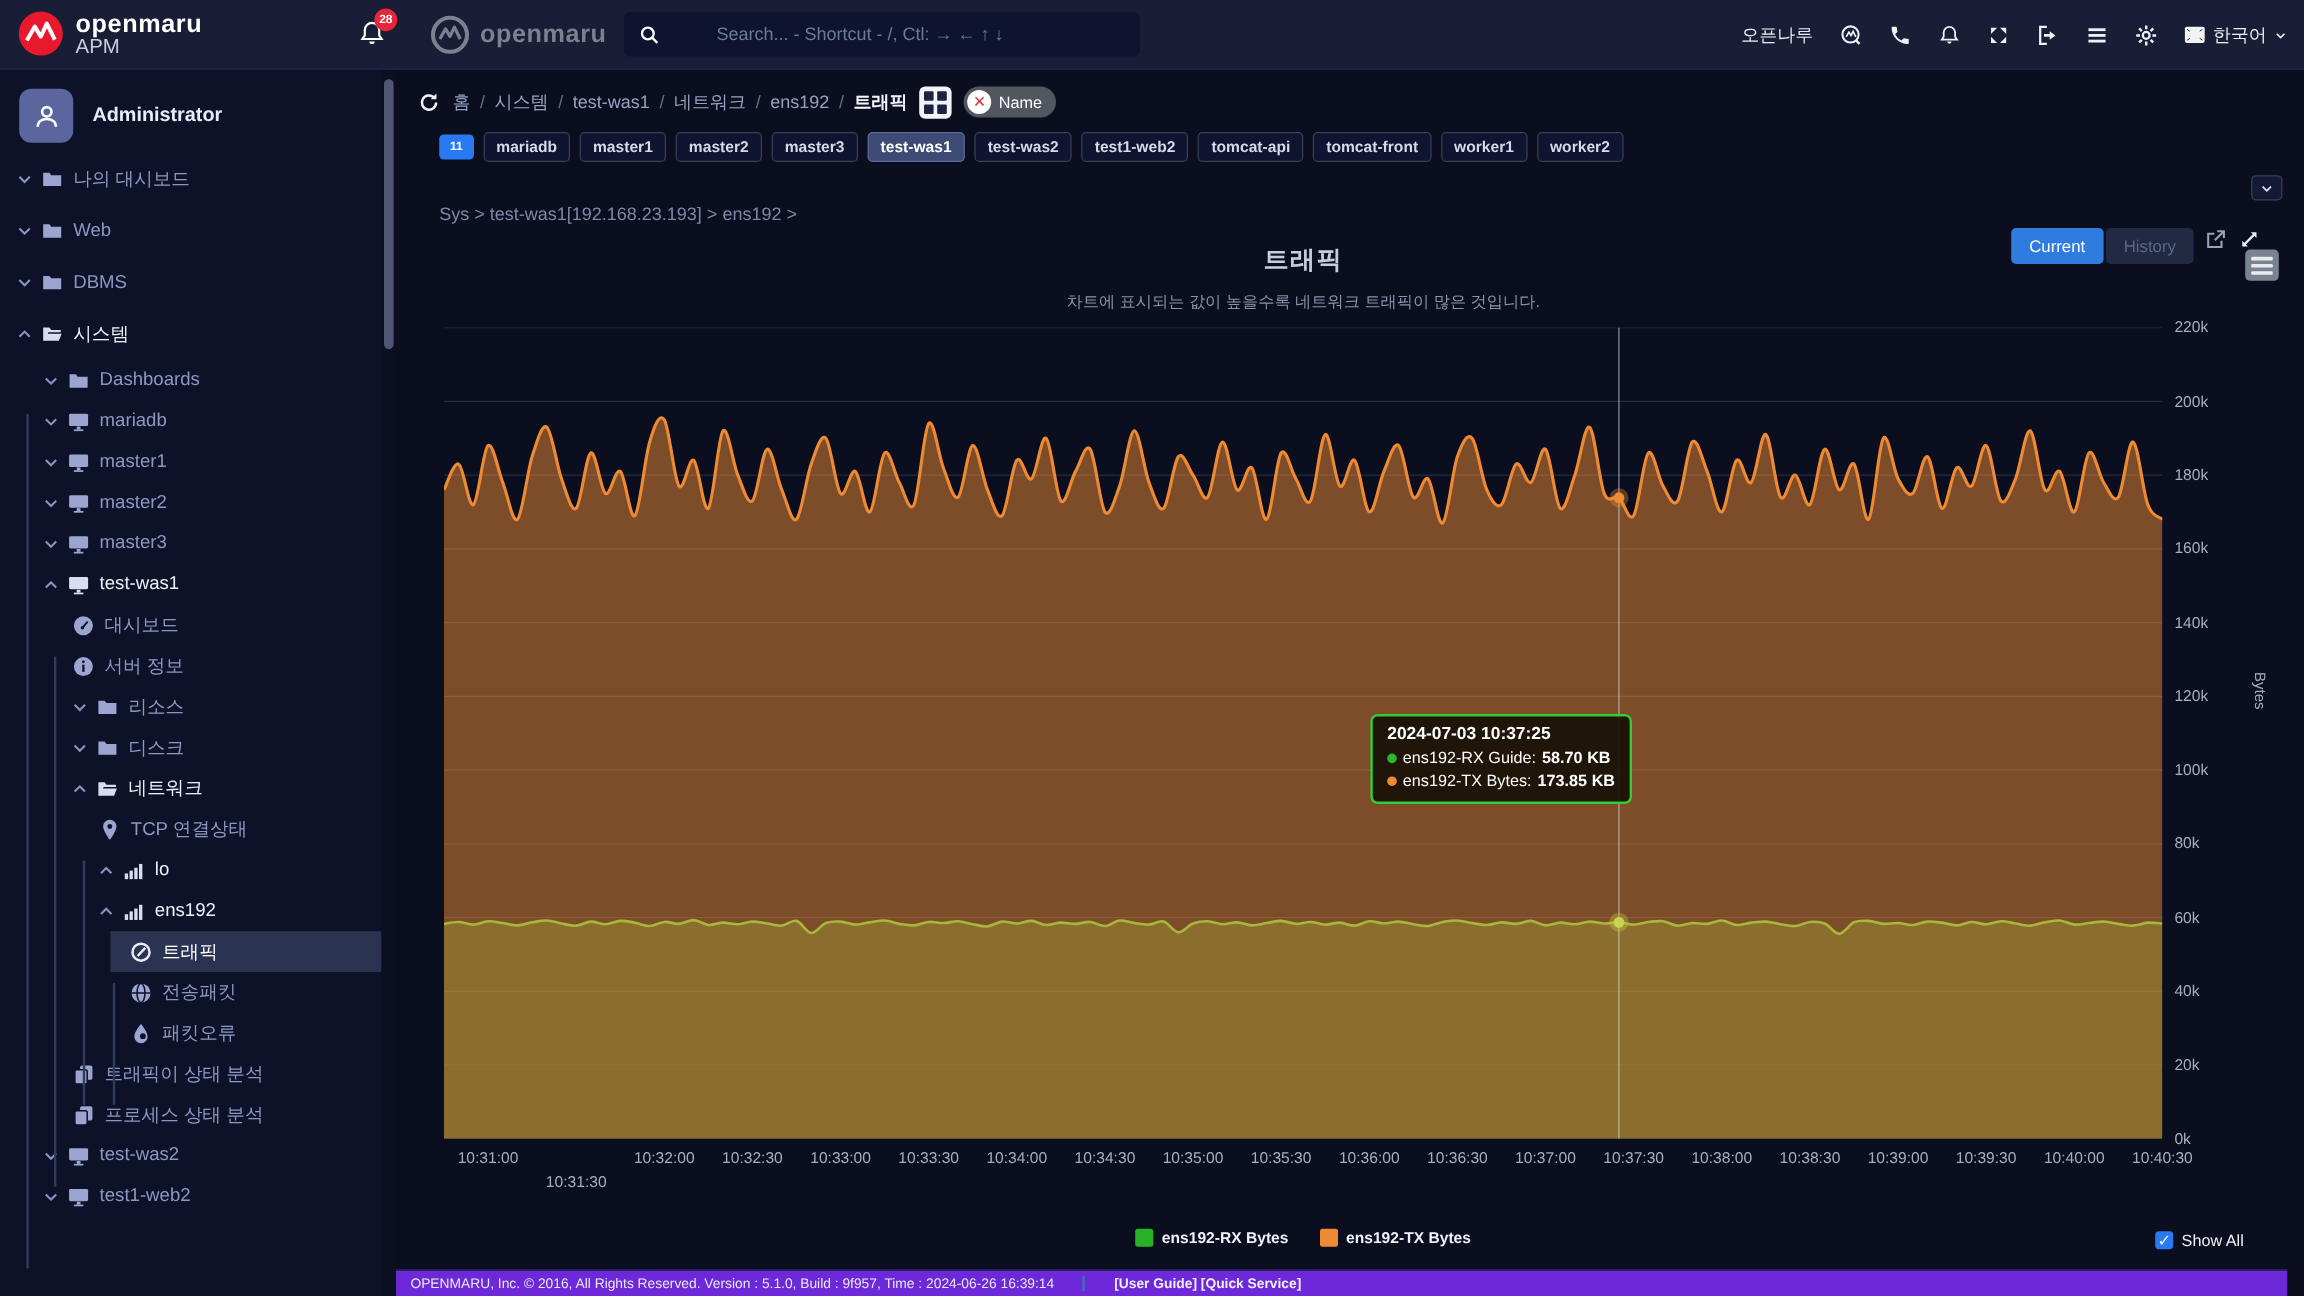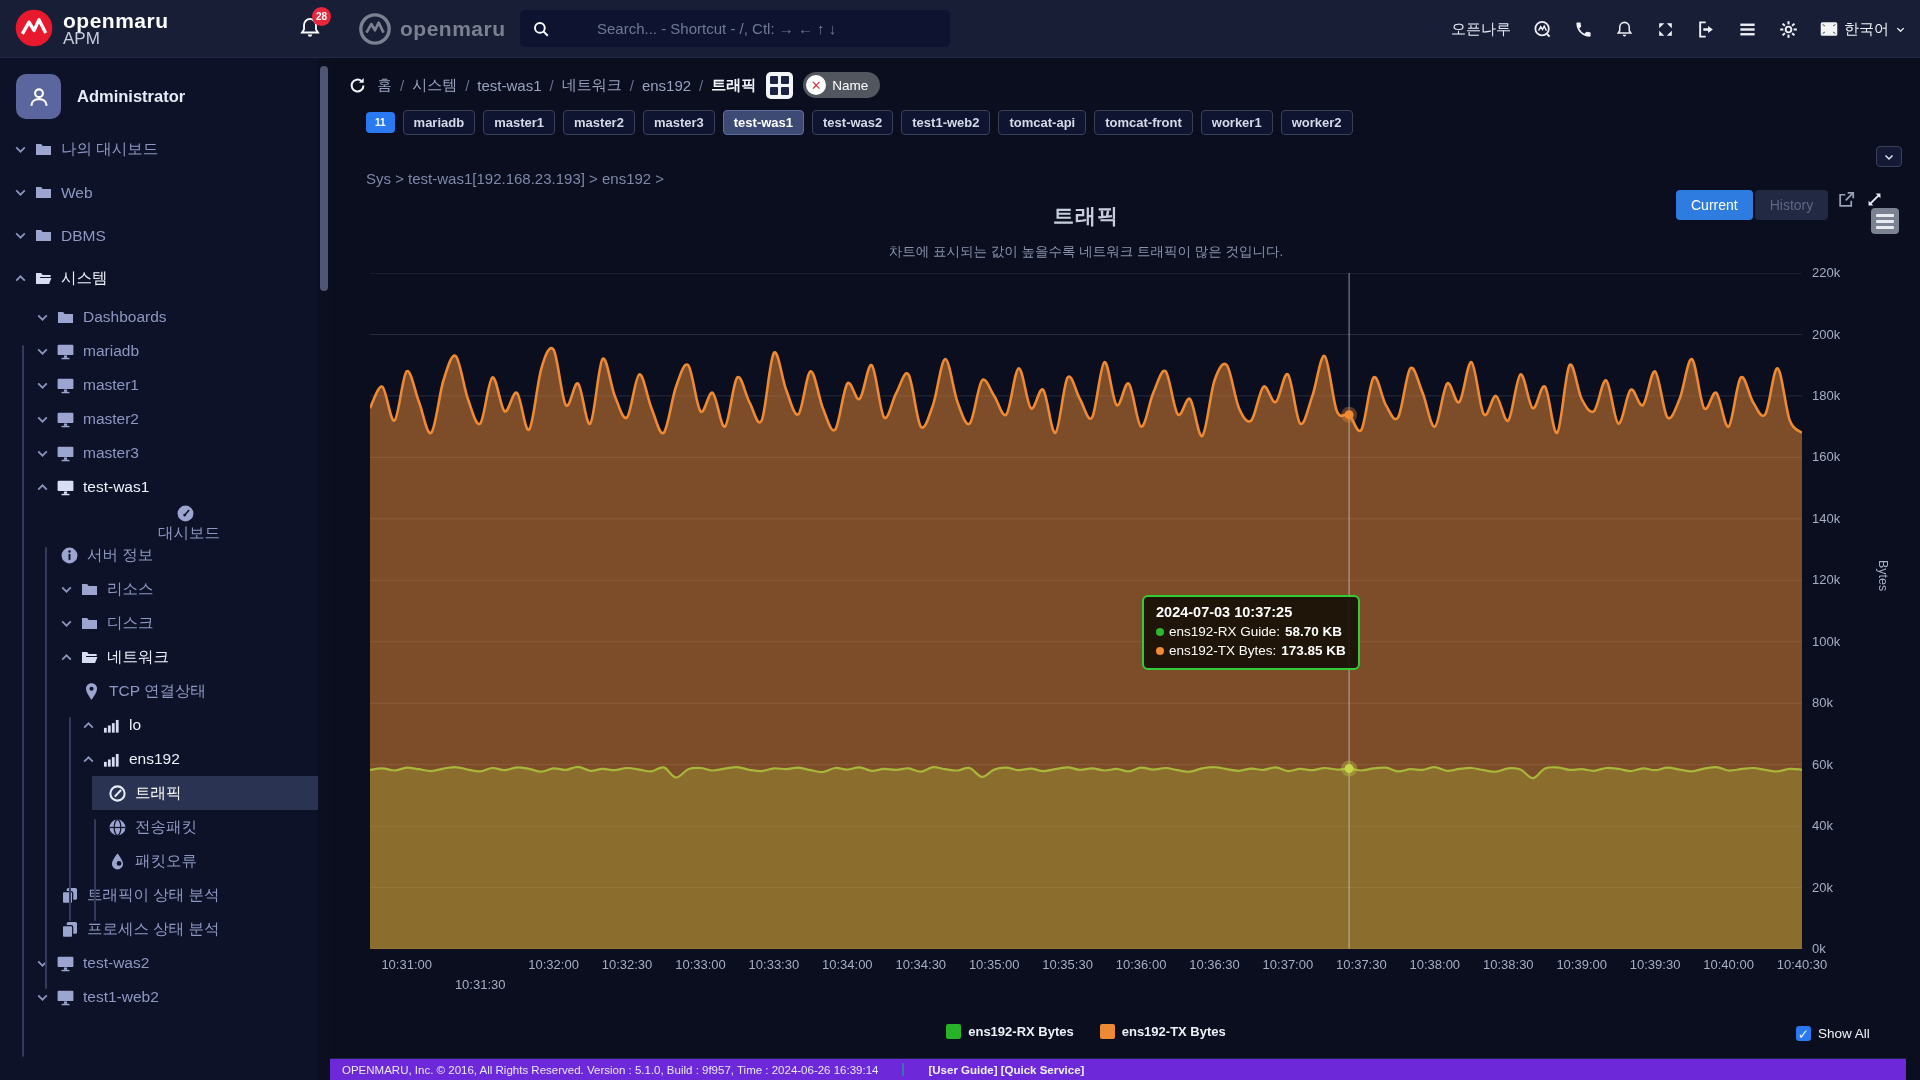--- a/index.html
+++ b/index.html
@@ -369,21 +369,21 @@
         </span>
         <span class="icn ticon">
           <svg viewBox="0 0 24 24">
             <rect x="2" y="3.5" width="20" height="13" rx="1.5" fill="currentColor"></rect>
             <rect x="10" y="17" width="4" height="3" fill="currentColor"></rect>
             <rect x="7" y="20" width="10" height="1.8" fill="currentColor"></rect>
           </svg>
         </span>
         <span class="tlabel">test-was1</span>
       </div>
-      <div class="tree-row" style="height: 34px; padding-left: 60px; flex-direction: column;">
+      <div class="tree-row" style="height: 34px; padding-left: 60px;">
         <span class="icn ticon">
           <svg viewBox="0 0 24 24">
             <circle cx="12" cy="12" r="10" fill="currentColor"></circle>
             <path d="M11.5 13.5L16.5 7.5" stroke="#0d1228" stroke-width="2" fill="none"></path>
             <circle cx="11" cy="14" r="1.8" fill="#0d1228"></circle>
           </svg>
         </span>
         <span class="tlabel">대시보드</span>
       </div>
       <div class="tree-row" style="height: 34px; padding-left: 60px;">

